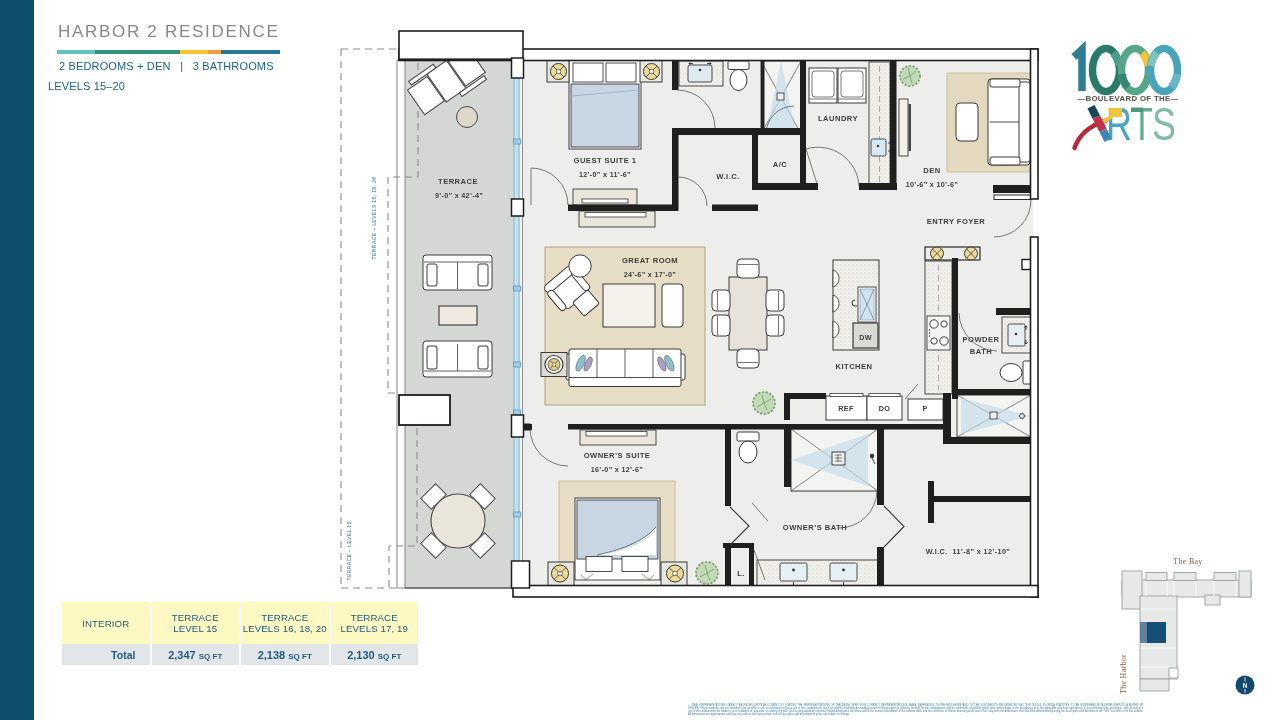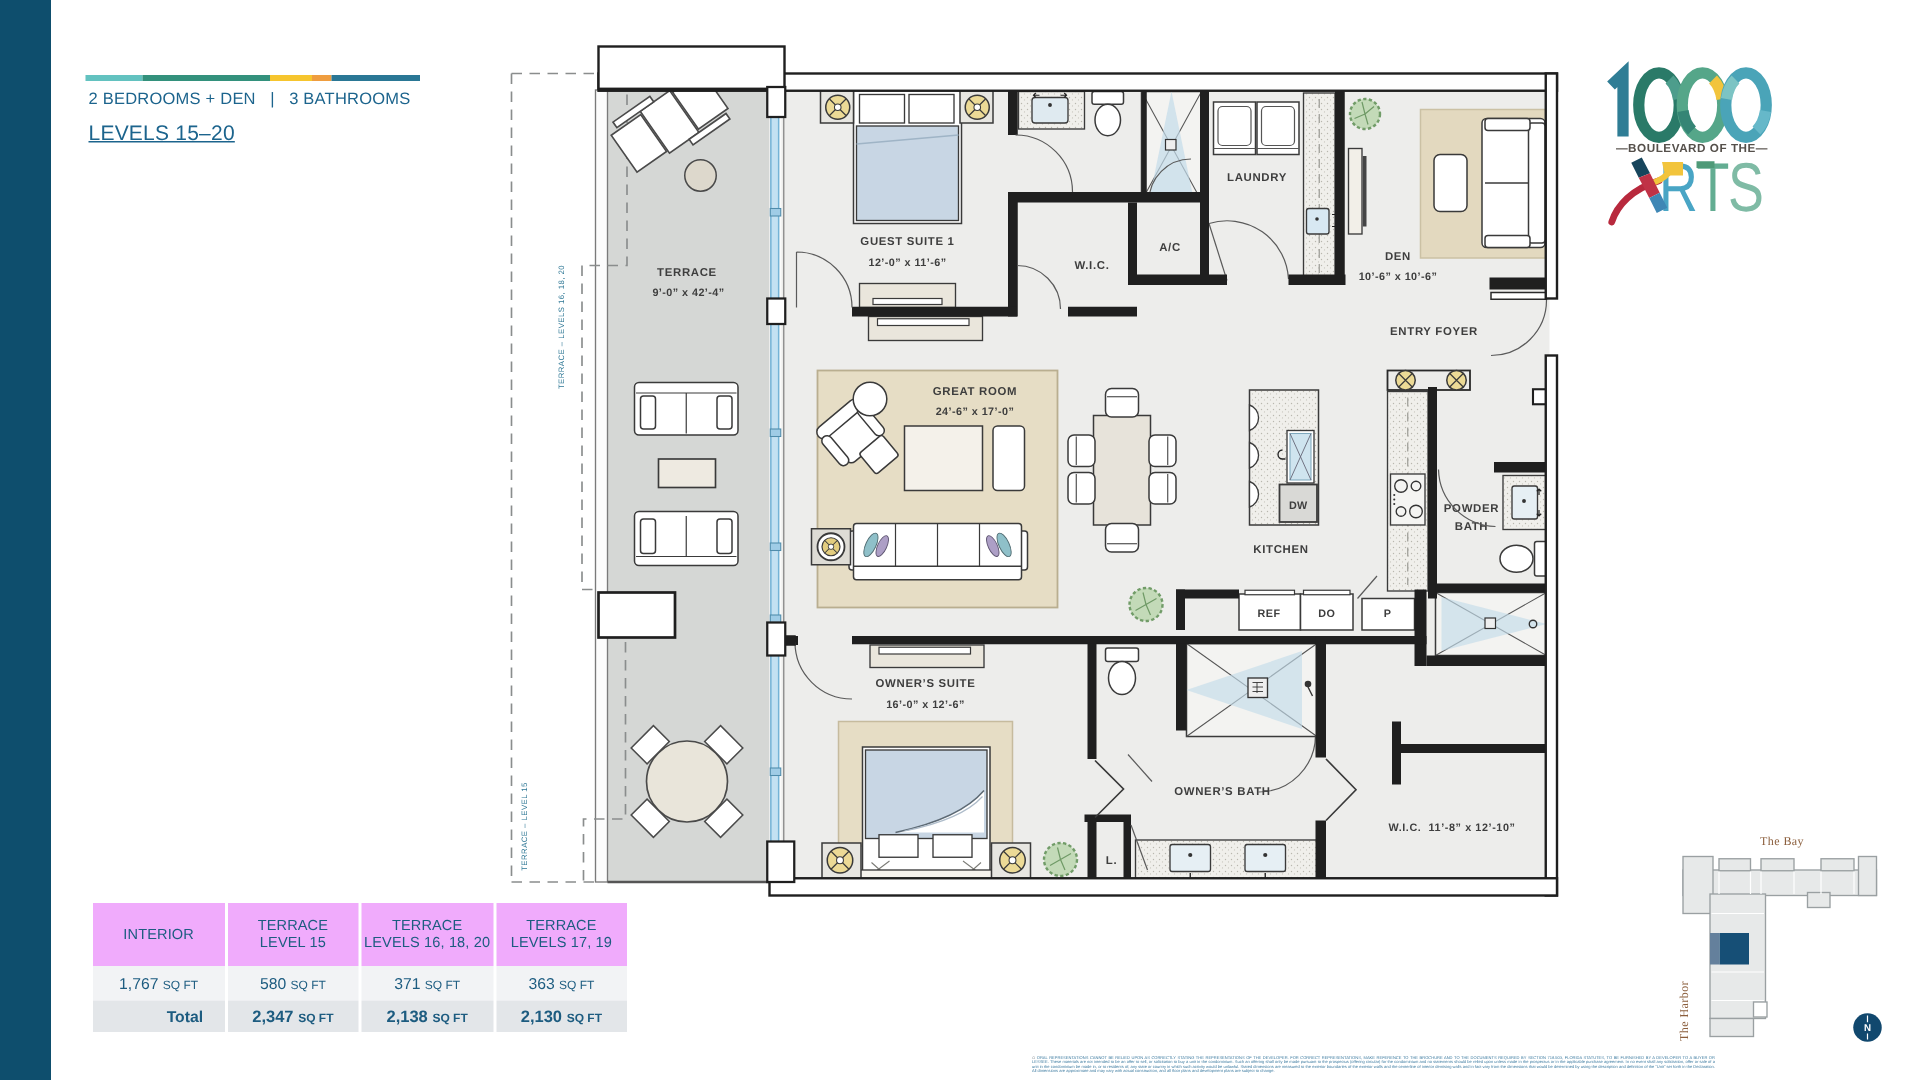--- a/index.html
+++ b/index.html
@@ -5,47 +5,42 @@
   html,body{margin:0;padding:0;width:1280px;height:720px;overflow:hidden;background:#ffffff;font-family:"Liberation Sans",sans-serif;}
   .abs{position:absolute;}
   #page{position:relative;width:1280px;height:720px;}
 </style>
 </head>
 <body>
 <div id="page">
 
 <div class="abs" style="left:0;top:0;width:34px;height:720px;background:#0e4e6d;"></div>
 
+<div class="abs" style="left:58px;top:22px;font-size:17px;letter-spacing:1.7px;color:#87898c;">HARBOR 2 RESIDENCE</div>
 
 <div class="abs" style="left:57px;top:50px;width:223px;height:3.6px;display:flex;">
 <span style="width:38px;background:#63c2c0;"></span>
       <span style="width:85px;background:#33917c;"></span>
       <span style="width:28px;background:#f6c52e;"></span>
       <span style="width:13px;background:#ef9d3f;"></span>
       <span style="width:59px;background:#2a7795;"></span>
 </div>
 
 <div class="abs" style="left:59px;top:60px;font-size:11px;letter-spacing:0.15px;color:#1c648d;">2 BEDROOMS + DEN&nbsp;&nbsp; | &nbsp;&nbsp;3 BATHROOMS</div>
 
-<div class="abs" style="left:59px;top:80px;font-size:14px;letter-spacing:0.15px;color:#1c648d;text-decoration:underline;">LEVELS 15–20</div>
+<div class="abs" style="left:48px;top:80px;font-size:11px;letter-spacing:0.15px;color:#1c648d;">LEVELS 15–20</div>
 
 <div class="abs" style="left:60px;top:602px;width:360px;font-family:'Liberation Sans',sans-serif;">
   <table style="border-collapse:separate;border-spacing:2px 0;width:100%;table-layout:fixed;color:#1d5c80;text-align:center;">
     <tbody>
-          <tr style="background:#f0abfc;height:42px;">
+          <tr style="background:#fef9c3;height:42px;">
       <td style="font-size:9.7px;letter-spacing:.1px;">INTERIOR</td>
       <td style="font-size:9.7px;letter-spacing:.1px;">TERRACE<br>LEVEL 15</td>
       <td style="font-size:9.7px;letter-spacing:.1px;">TERRACE<br>LEVELS 16, 18, 20</td>
       <td style="font-size:9.7px;letter-spacing:.1px;">TERRACE<br>LEVELS 17, 19</td>
-    </tr>
-    <tr style="background:#f2f3f5;height:23px;">
-      <td style="font-size:10.5px;">1,767 <span style="font-size:8px;">SQ FT</span></td>
-      <td style="font-size:10.5px;">580 <span style="font-size:8px;">SQ FT</span></td>
-      <td style="font-size:10.5px;">371 <span style="font-size:8px;">SQ FT</span></td>
-      <td style="font-size:10.5px;">363 <span style="font-size:8px;">SQ FT</span></td>
     </tr>
     <tr style="background:#e3e6e9;height:21px;font-weight:bold;">
       <td style="font-size:10.5px;padding-left:36px;">Total</td>
       <td style="font-size:11px;margin-top:16px;">2,347 <span style="font-size:8px;">SQ FT</span></td>
       <td style="font-size:11px;">2,138 <span style="font-size:8px;">SQ FT</span></td>
       <td style="font-size:11px;">2,130 <span style="font-size:8px;">SQ FT</span></td>
     </tr>
   </tbody>
       </table>
 </div>

